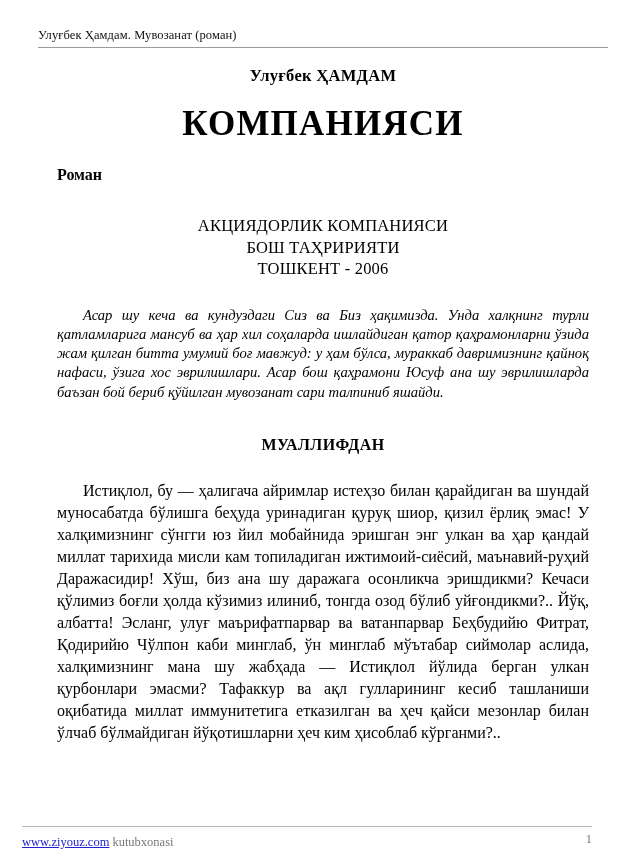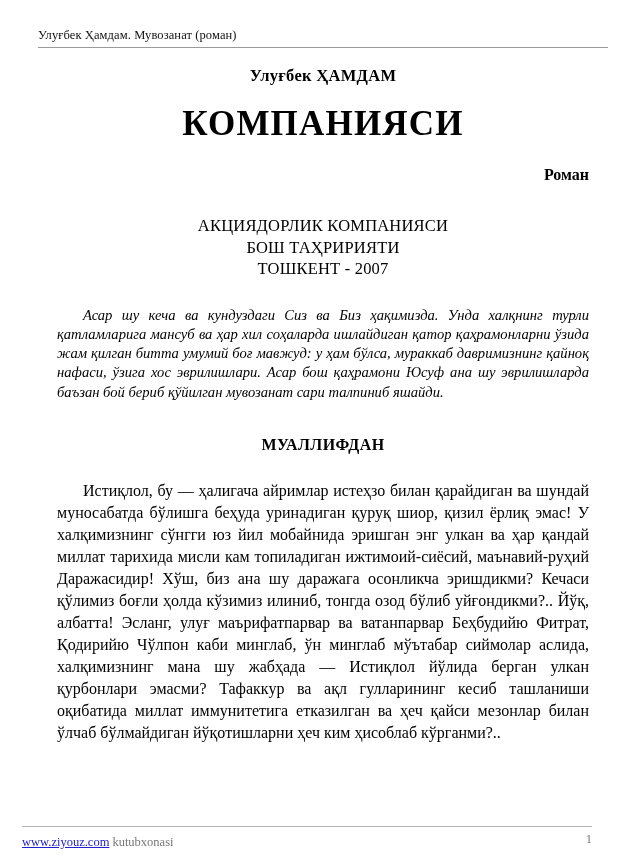--- a/index.html
+++ b/index.html
@@ -69,21 +69,21 @@
   .book-title {
     text-align: center;
     font-size: 35px;
     font-weight: bold;
     letter-spacing: 1.2px;
     line-height: 40px;
     margin: 0 0 22px 0;
   }
 
   .genre-line {
-    text-align: right;
+    text-align: left;
     font-size: 16px;
     font-weight: bold;
     margin: 0 0 31px 0;
   }
 
   .publisher {
     text-align: center;
     font-size: 16.5px;
     line-height: 21.5px;
     letter-spacing: 0.2px;
@@ -169,21 +169,21 @@
 
     <div class="author-line">Улуғбек ҲАМДАМ</div>
 
     <div class="book-title">КОМПАНИЯСИ</div>
 
     <div class="genre-line">Роман</div>
 
     <div class="publisher">
       <span class="pub-line">АКЦИЯДОРЛИК КОМПАНИЯСИ</span>
       <span class="pub-line">БОШ ТАҲРИРИЯТИ</span>
-      <span class="pub-line">ТОШКЕНТ - 2007</span>
+      <span class="pub-line">ТОШКЕНТ - 2006</span>
     </div>
 
     <p class="annotation">Асар шу кеча ва кундуздаги Сиз ва Биз ҳақимизда. Унда халқнинг турли қатламларига мансуб ва ҳар хил соҳаларда ишлайдиган қатор қаҳрамонларни ўзида жам қилган битта умумий боғ мавжуд: у ҳам бўлса, мураккаб давримизнинг қайноқ нафаси, ўзига хос эврилишлари. Асар бош қаҳрамони Юсуф ана шу эврилишларда баъзан бой бериб қўйилган мувозанат сари талпиниб яшайди.</p>
 
     <h2 class="section-heading">МУАЛЛИФДАН</h2>
 
     <p class="body-text">Истиқлол, бу — ҳалигача айримлар истеҳзо билан қарайдиган ва шундай муносабатда бўлишга беҳуда уринадиган қуруқ шиор, қизил ёрлиқ эмас! У халқимизнинг сўнгги юз йил мобайнида эришган энг улкан ва ҳар қандай миллат тарихида мисли кам топиладиган ижтимоий-сиёсий, маънавий-руҳий Даражасидир! Хўш, биз ана шу даражага осонликча эришдикми? Кечаси қўлимиз боғли ҳолда кўзимиз илиниб, тонгда озод бўлиб уйғондикми?.. Йўқ, албатта! Эсланг, улуғ маърифатпарвар ва ватанпарвар Беҳбудийю Фитрат, Қодирийю Чўлпон каби минглаб, ўн минглаб мўътабар сиймолар аслида, халқимизнинг мана шу жабҳада — Истиқлол йўлида берган улкан қурбонлари эмасми? Тафаккур ва ақл гулларининг кесиб ташланиши оқибатида миллат иммунитетига етказилган ва ҳеч қайси мезонлар билан ўлчаб бўлмайдиган йўқотишларни ҳеч ким ҳисоблаб кўрганми?..</p>
 
   </div>
 

